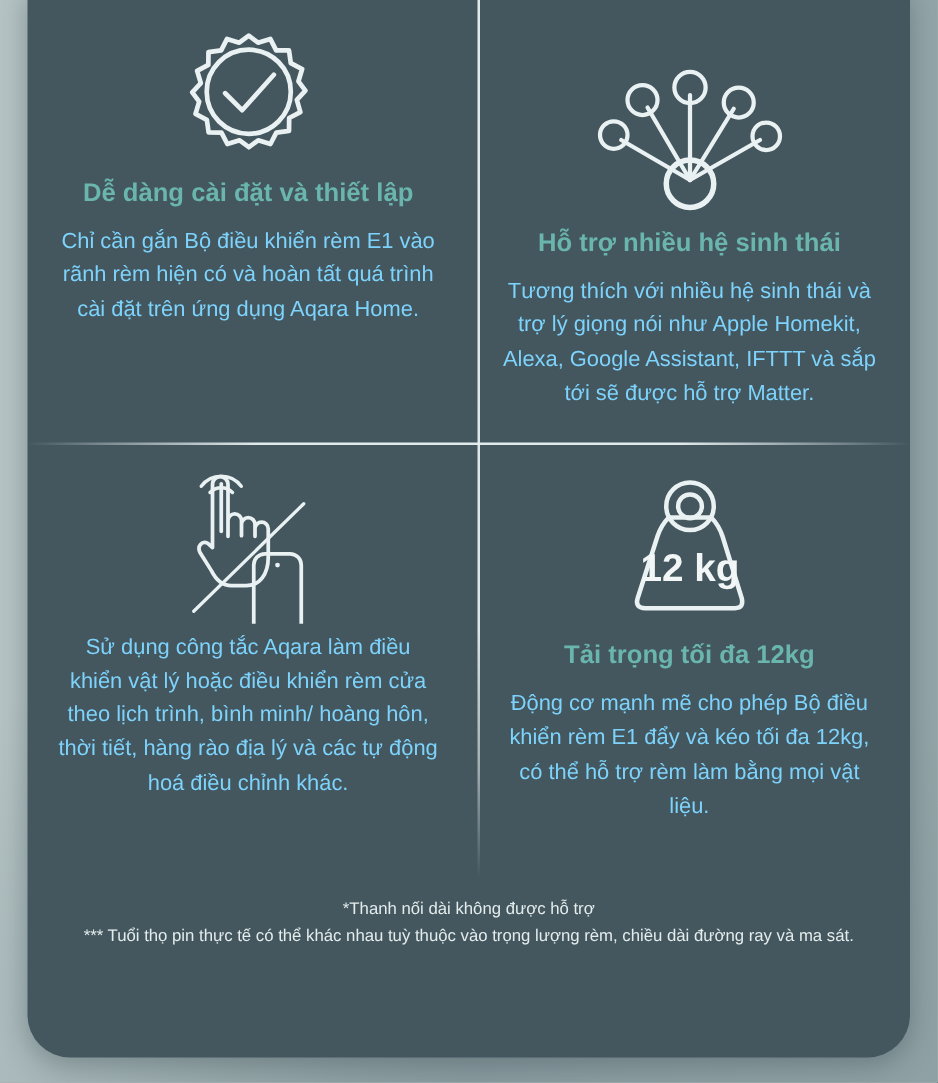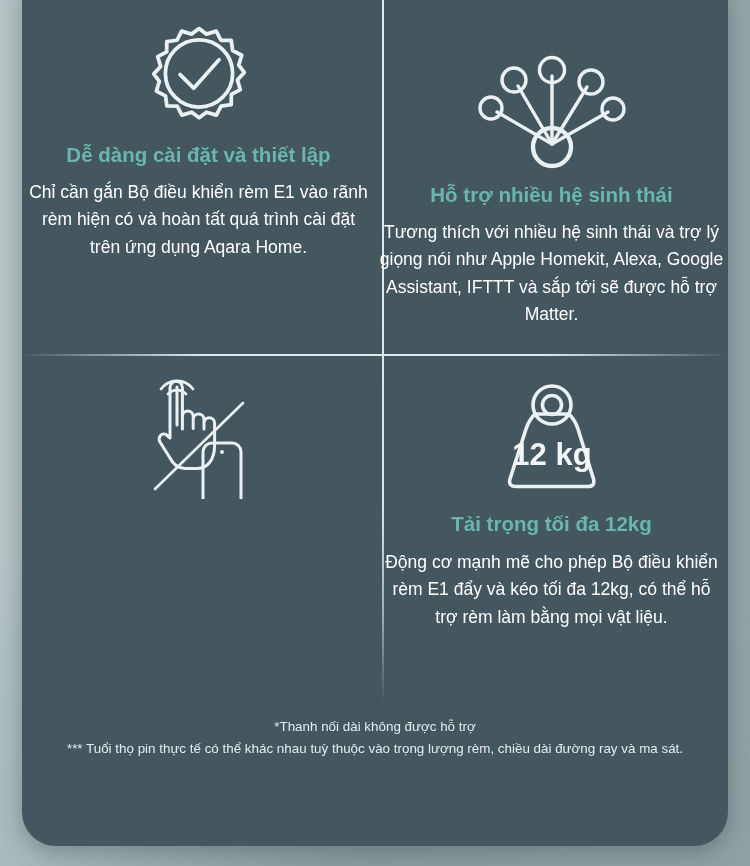--- a/index.html
+++ b/index.html
@@ -111,25 +111,25 @@
     line-height: 1.33;
     padding: 0 8px;
   }
 
   .quad-tl .q-title { margin-top: 6px; }
   .quad-tr .q-title { margin-top: 6px; }
   .quad-bl .q-title { margin-top: 0px; }
   .quad-br .q-title { margin-top: 8px; }
 
   .q-body {
-    color: #ffffff;
+    color: #7dd3fc;
     font-size: 17.5px;
     line-height: 1.55;
     text-align: center;
-    padding: 0 4px;
+    padding: 0 24px;
   }
 
   .quad-tl .q-body { margin-top: 11px; }
   .quad-tr .q-body { margin-top: 11px; }
   .quad-bl .q-body { margin-top: 2px; }
   .quad-br .q-body { margin-top: 12px; }
 
   
   .footnotes {
     position: absolute;
@@ -222,20 +222,21 @@
                      L21 79 c-2.5 -5 1.5 -9.5 6 -7.5
                      L31 75 Z"></path>
 
             <line x1="16" y1="126" x2="104" y2="40" stroke-width="2.6"></line>
 
             <rect x="64" y="80" width="38" height="66" rx="9" ry="9"></rect>
             <circle cx="83" cy="89" r="1.9" fill="#e9f1f2" stroke="none"></circle>
           </g>
         </svg>
       </div>
+      <div class="q-body">Sử dụng công tắc Aqara làm điều khiển vật lý hoặc điều khiển rèm cửa theo lịch trình, bình minh/ hoàng hôn, thời tiết, hàng rào địa lý và các tự động hoá điều chỉnh khác.</div>
     </div>
 
     <div class="quad quad-br">
       <div class="icon-wrap">
         <svg width="132" height="108" viewBox="0 0 132 108" aria-hidden="true">
           <g fill="none" stroke="#e9f1f2" stroke-width="3.6" stroke-linejoin="round" stroke-linecap="round">
 
             <circle cx="66" cy="22" r="19"></circle>
             <circle cx="66" cy="22" r="9.5"></circle>
 

